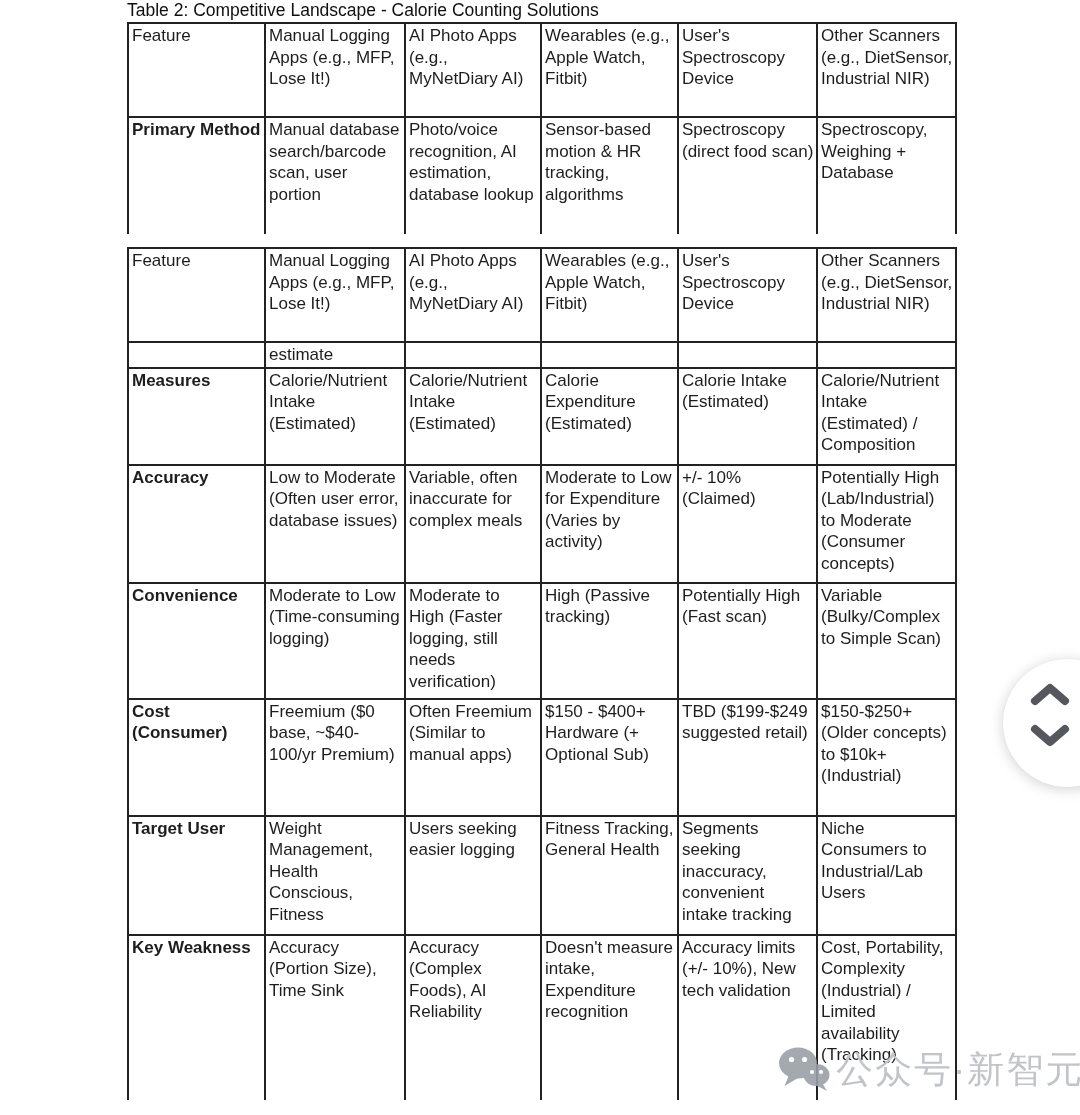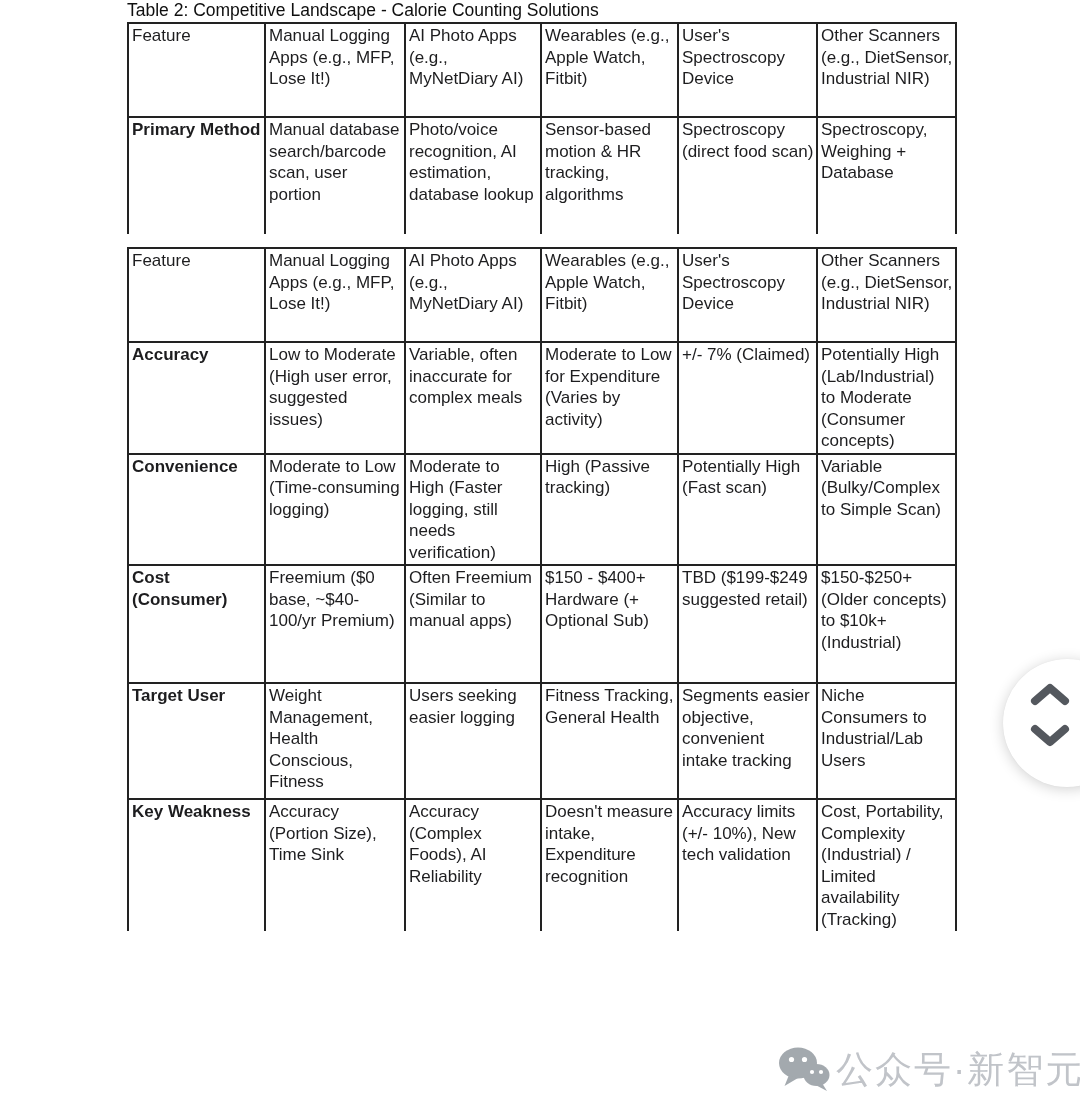--- a/index.html
+++ b/index.html
@@ -108,25 +108,41 @@
   <tbody>
       <tr>
         <td>Feature</td>
         <td>Manual Logging Apps (e.g., MFP, Lose It!)</td>
         <td>AI Photo Apps (e.g., MyNetDiary AI)</td>
         <td>Wearables (e.g., Apple Watch, Fitbit)</td>
         <td>User's Spectroscopy Device</td>
         <td>Other Scanners (e.g., DietSensor, Industrial NIR)</td>
       </tr>
       <tr>
+        <td></td>
+        <td>estimate</td>
+        <td></td>
+        <td></td>
+        <td></td>
+        <td></td>
+      </tr>
+      <tr>
+        <td class="b">Measures</td>
+        <td>Calorie/Nutrient Intake (Estimated)</td>
+        <td>Calorie/Nutrient Intake (Estimated)</td>
+        <td>Calorie Expenditure (Estimated)</td>
+        <td>Calorie Intake (Estimated)</td>
+        <td>Calorie/Nutrient Intake (Estimated) / Composition</td>
+      </tr>
+      <tr>
         <td class="b">Accuracy</td>
-        <td>Low to Moderate (High user error, suggested issues)</td>
+        <td>Low to Moderate (Often user error, database issues)</td>
         <td>Variable, often inaccurate for complex meals</td>
         <td>Moderate to Low for Expenditure (Varies by activity)</td>
-        <td>+/- 7% (Claimed)</td>
+        <td>+/- 10% (Claimed)</td>
         <td>Potentially High (Lab/Industrial) to Moderate (Consumer concepts)</td>
       </tr>
       <tr>
         <td class="b">Convenience</td>
         <td>Moderate to Low (Time-consuming logging)</td>
         <td>Moderate to High (Faster logging, still needs verification)</td>
         <td>High (Passive tracking)</td>
         <td>Potentially High (Fast scan)</td>
         <td>Variable (Bulky/Complex to Simple Scan)</td>
       </tr>
@@ -136,21 +152,21 @@
         <td>Often Freemium (Similar to manual apps)</td>
         <td>$150 - $400+ Hardware (+ Optional Sub)</td>
         <td>TBD ($199-$249 suggested retail)</td>
         <td>$150-$250+ (Older concepts) to $10k+ (Industrial)</td>
       </tr>
       <tr>
         <td class="b">Target User</td>
         <td>Weight Management, Health Conscious, Fitness</td>
         <td>Users seeking easier logging</td>
         <td>Fitness Tracking, General Health</td>
-        <td>Segments easier objective, convenient intake tracking</td>
+        <td>Segments seeking inaccuracy, convenient intake tracking</td>
         <td>Niche Consumers to Industrial/Lab Users</td>
       </tr>
       <tr>
         <td class="b">Key Weakness</td>
         <td>Accuracy (Portion Size), Time Sink</td>
         <td>Accuracy (Complex Foods), AI Reliability</td>
         <td>Doesn't measure intake, Expenditure recognition</td>
         <td>Accuracy limits (+/- 10%), New tech validation</td>
         <td>Cost, Portability, Complexity (Industrial) / Limited availability (Tracking)</td>
       </tr>

